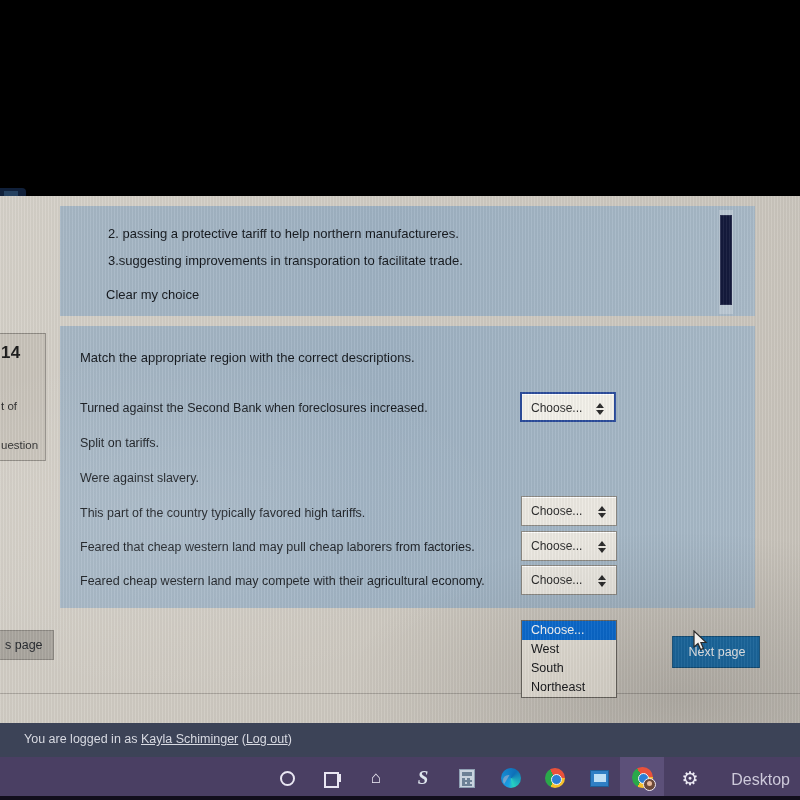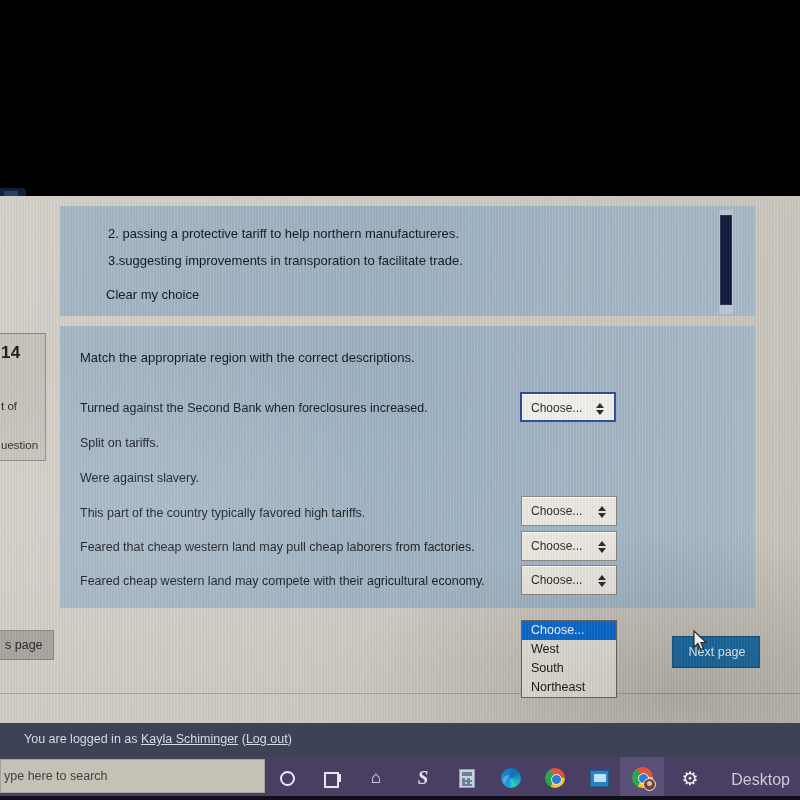--- a/index.html
+++ b/index.html
@@ -515,23 +515,20 @@
 
   <div id="footer">
     <div id="footer-text">
       <span>You are logged in as </span><span class="u">Kayla Schiminger</span><span> (</span><span class="u">Log out</span><span>)</span>
     </div>
   </div>
 
   <div id="taskbar">
     <div id="tb-active-bg"></div>
 
-    <div id="search-box">
-      <span id="search-text">ype here to search</span>
-    </div>
 
     <div class="tb-icon" style="left:270px;">
       <div class="tb-glyph">
           <div class="c-ring"></div>
         </div>
     </div>
 
     <div class="tb-icon" style="left:315px;">
       <div class="tb-glyph">
           <div class="tv"></div>

